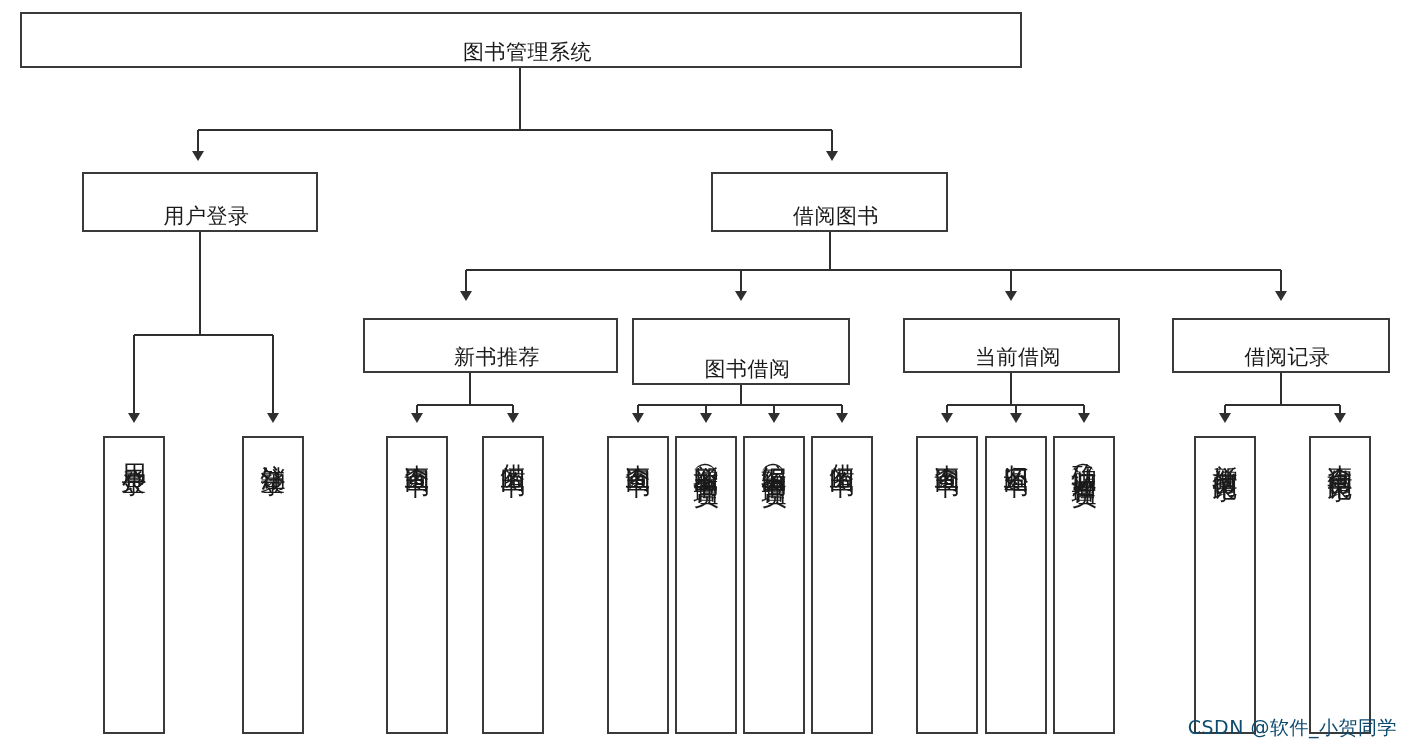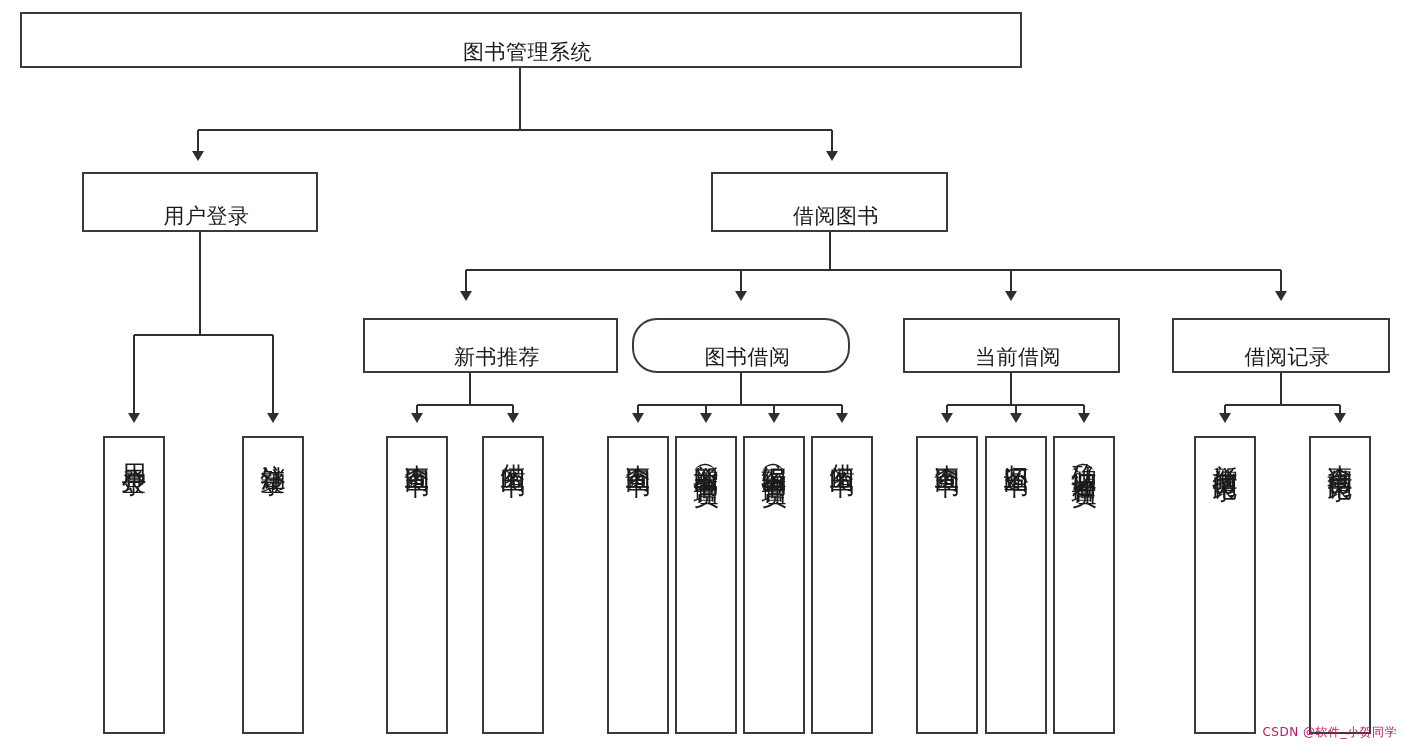--- a/index.html
+++ b/index.html
@@ -54,22 +54,22 @@
     text-orientation: upright;
     font-size: 25px;
     letter-spacing: 3px;
     line-height: 1;
     margin: 0 auto;
   }
   .watermark {
     position: absolute;
     right: 8px;
     bottom: 6px;
-    font-size: 12px;
-    color: #be185d;
+    font-size: 19px;
+    color: #0c4a6e;
     white-space: nowrap;
     letter-spacing: 0.5px;
   }
 </style>
 </head>
 <body>
 
 <div id="canvas">
 
   <svg id="edges" viewBox="0 0 1405 747" xmlns="http://www.w3.org/2000/svg">
@@ -132,21 +132,21 @@
   </div>
 
   <div class="node horizontal" style="left:711px; top:172px; width:237px; height:60px;">
     <span class="node-label">借阅图书</span>
   </div>
 
   <div class="node horizontal" style="left:363px; top:318px; width:255px; height:55px;">
     <span class="node-label">新书推荐</span>
   </div>
 
-  <div class="node horizontal" style="left:632px; top:318px; width:218px; height:55px;border-radius:25px;">
+  <div class="node horizontal" style="left:632px; top:318px; width:218px; height:67px;">
     <span class="node-label">图书借阅</span>
   </div>
 
   <div class="node horizontal" style="left:1172px; top:318px; width:218px; height:55px;">
     <span class="node-label">借阅记录</span>
   </div>
 
   <div class="node horizontal" style="left:903px; top:318px; width:217px; height:55px;">
     <span class="node-label">当前借阅</span>
   </div>

